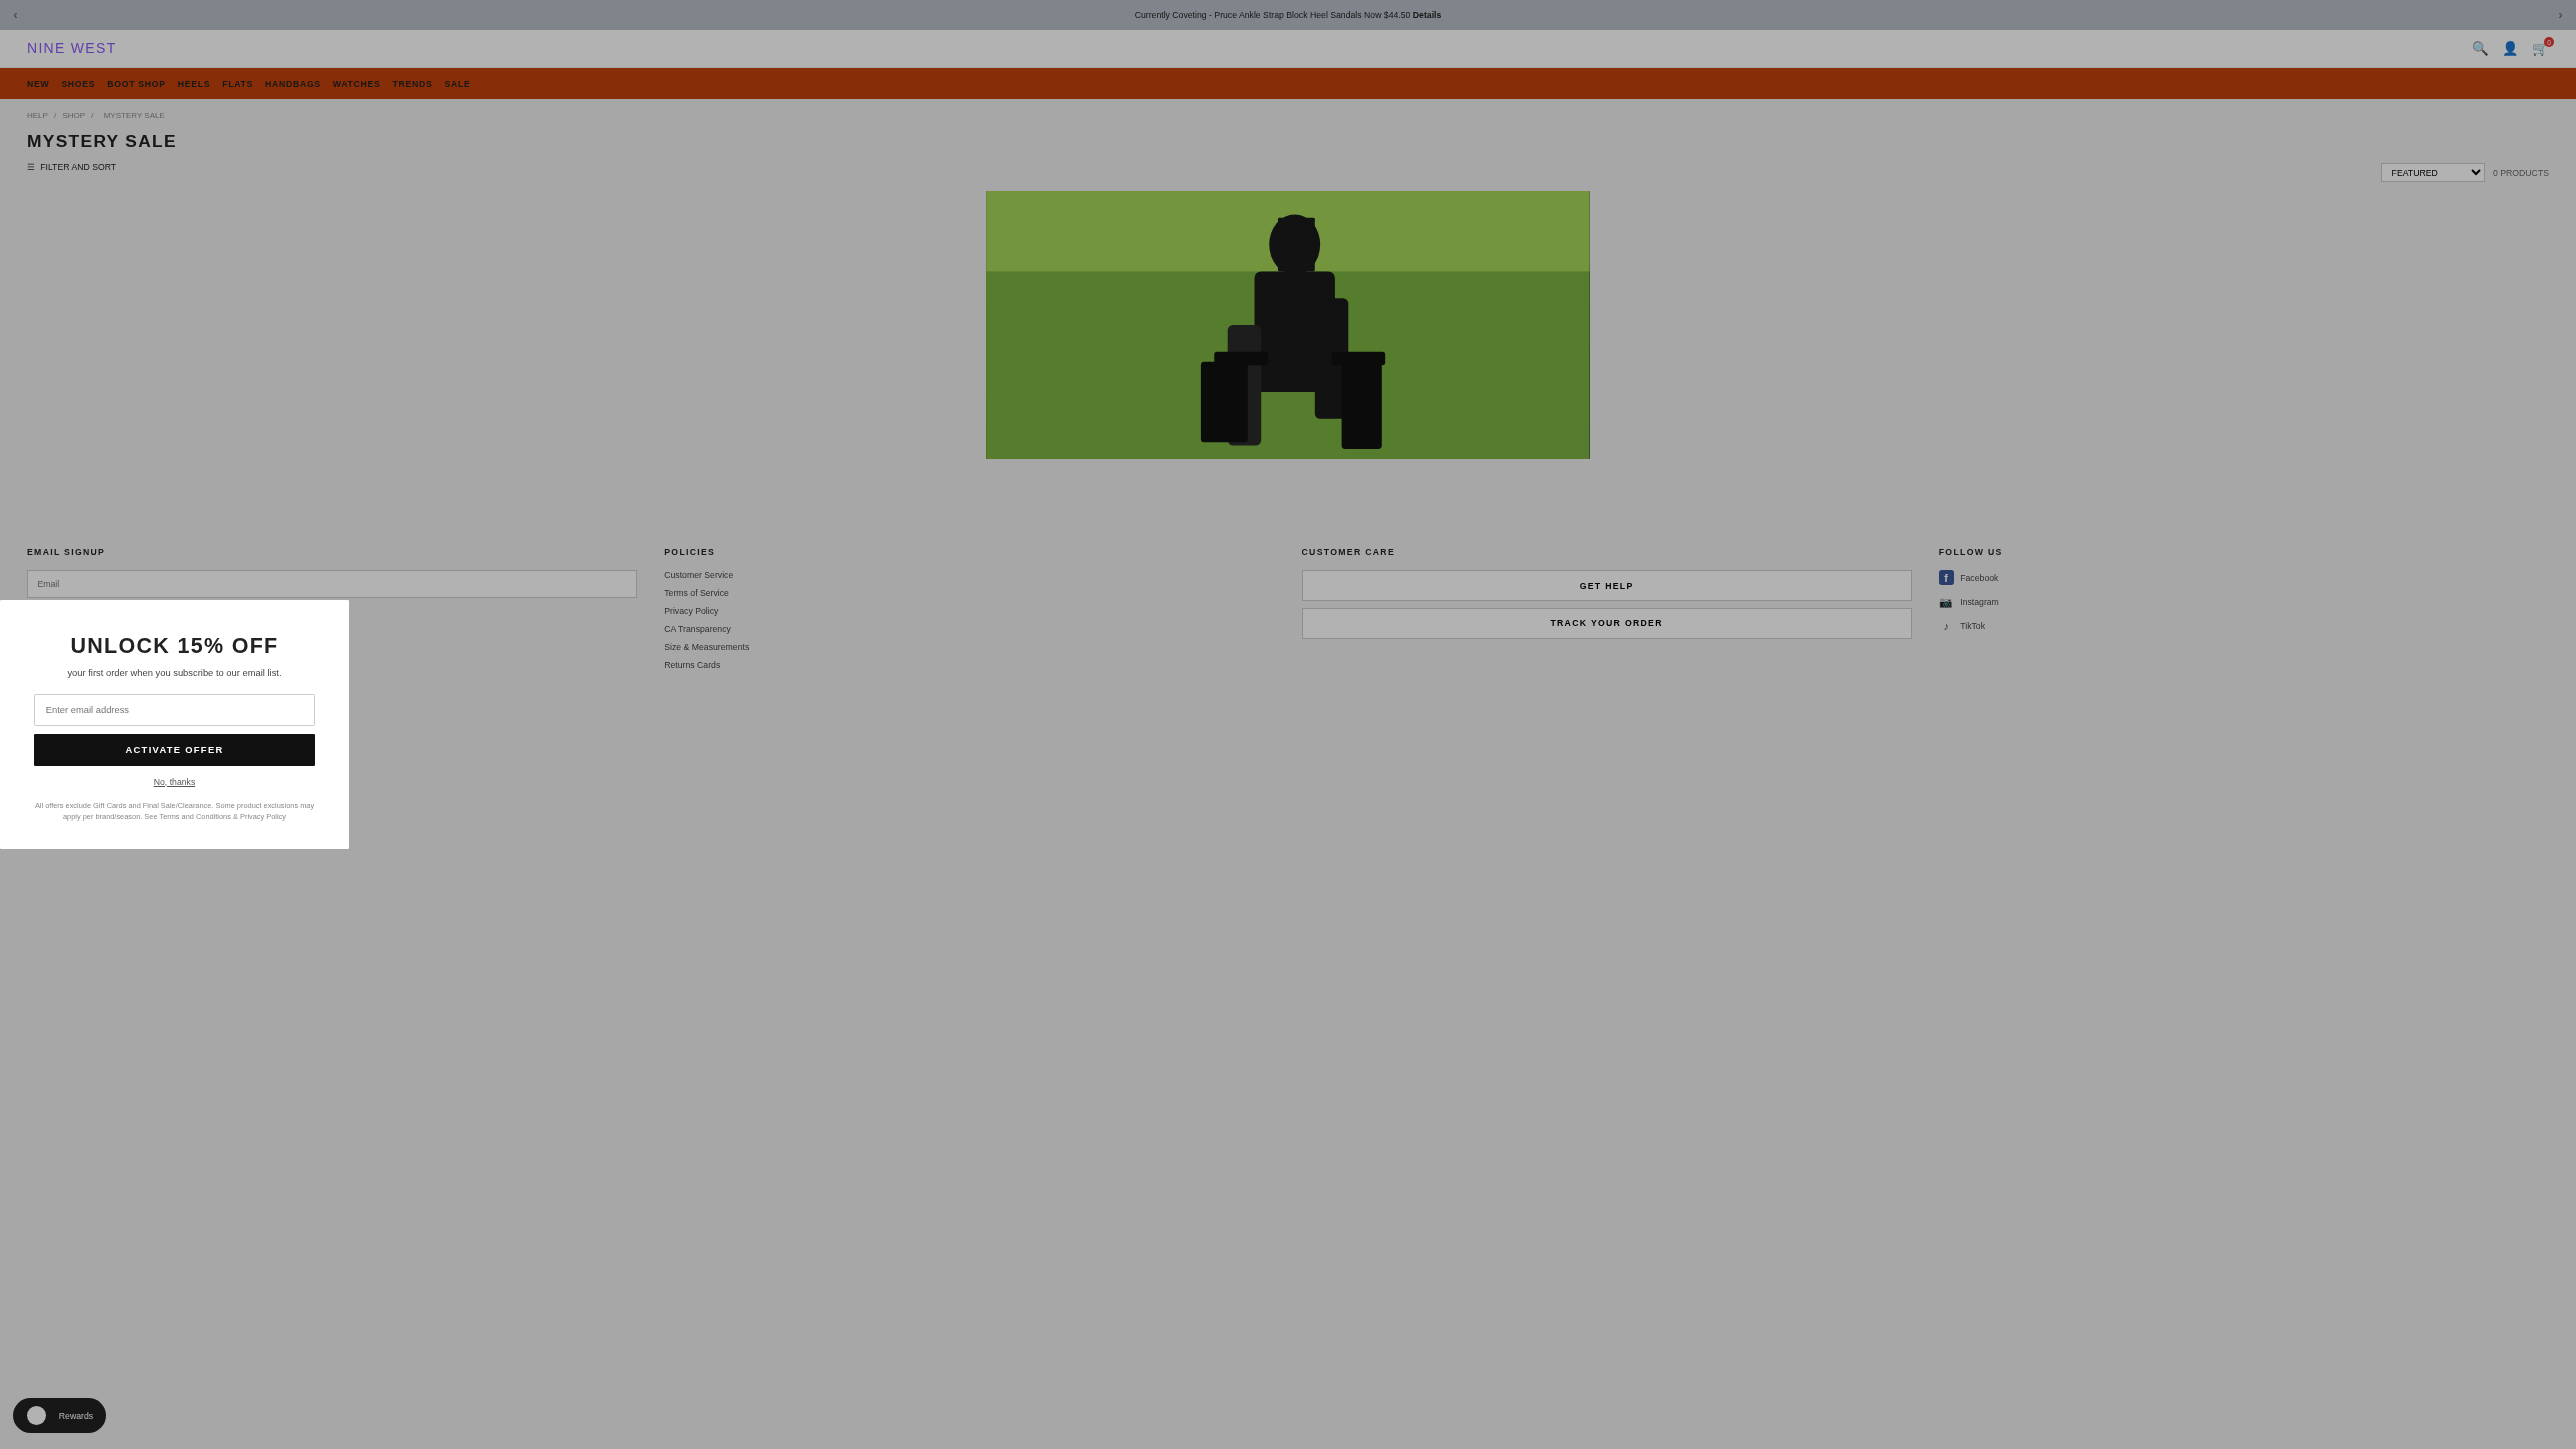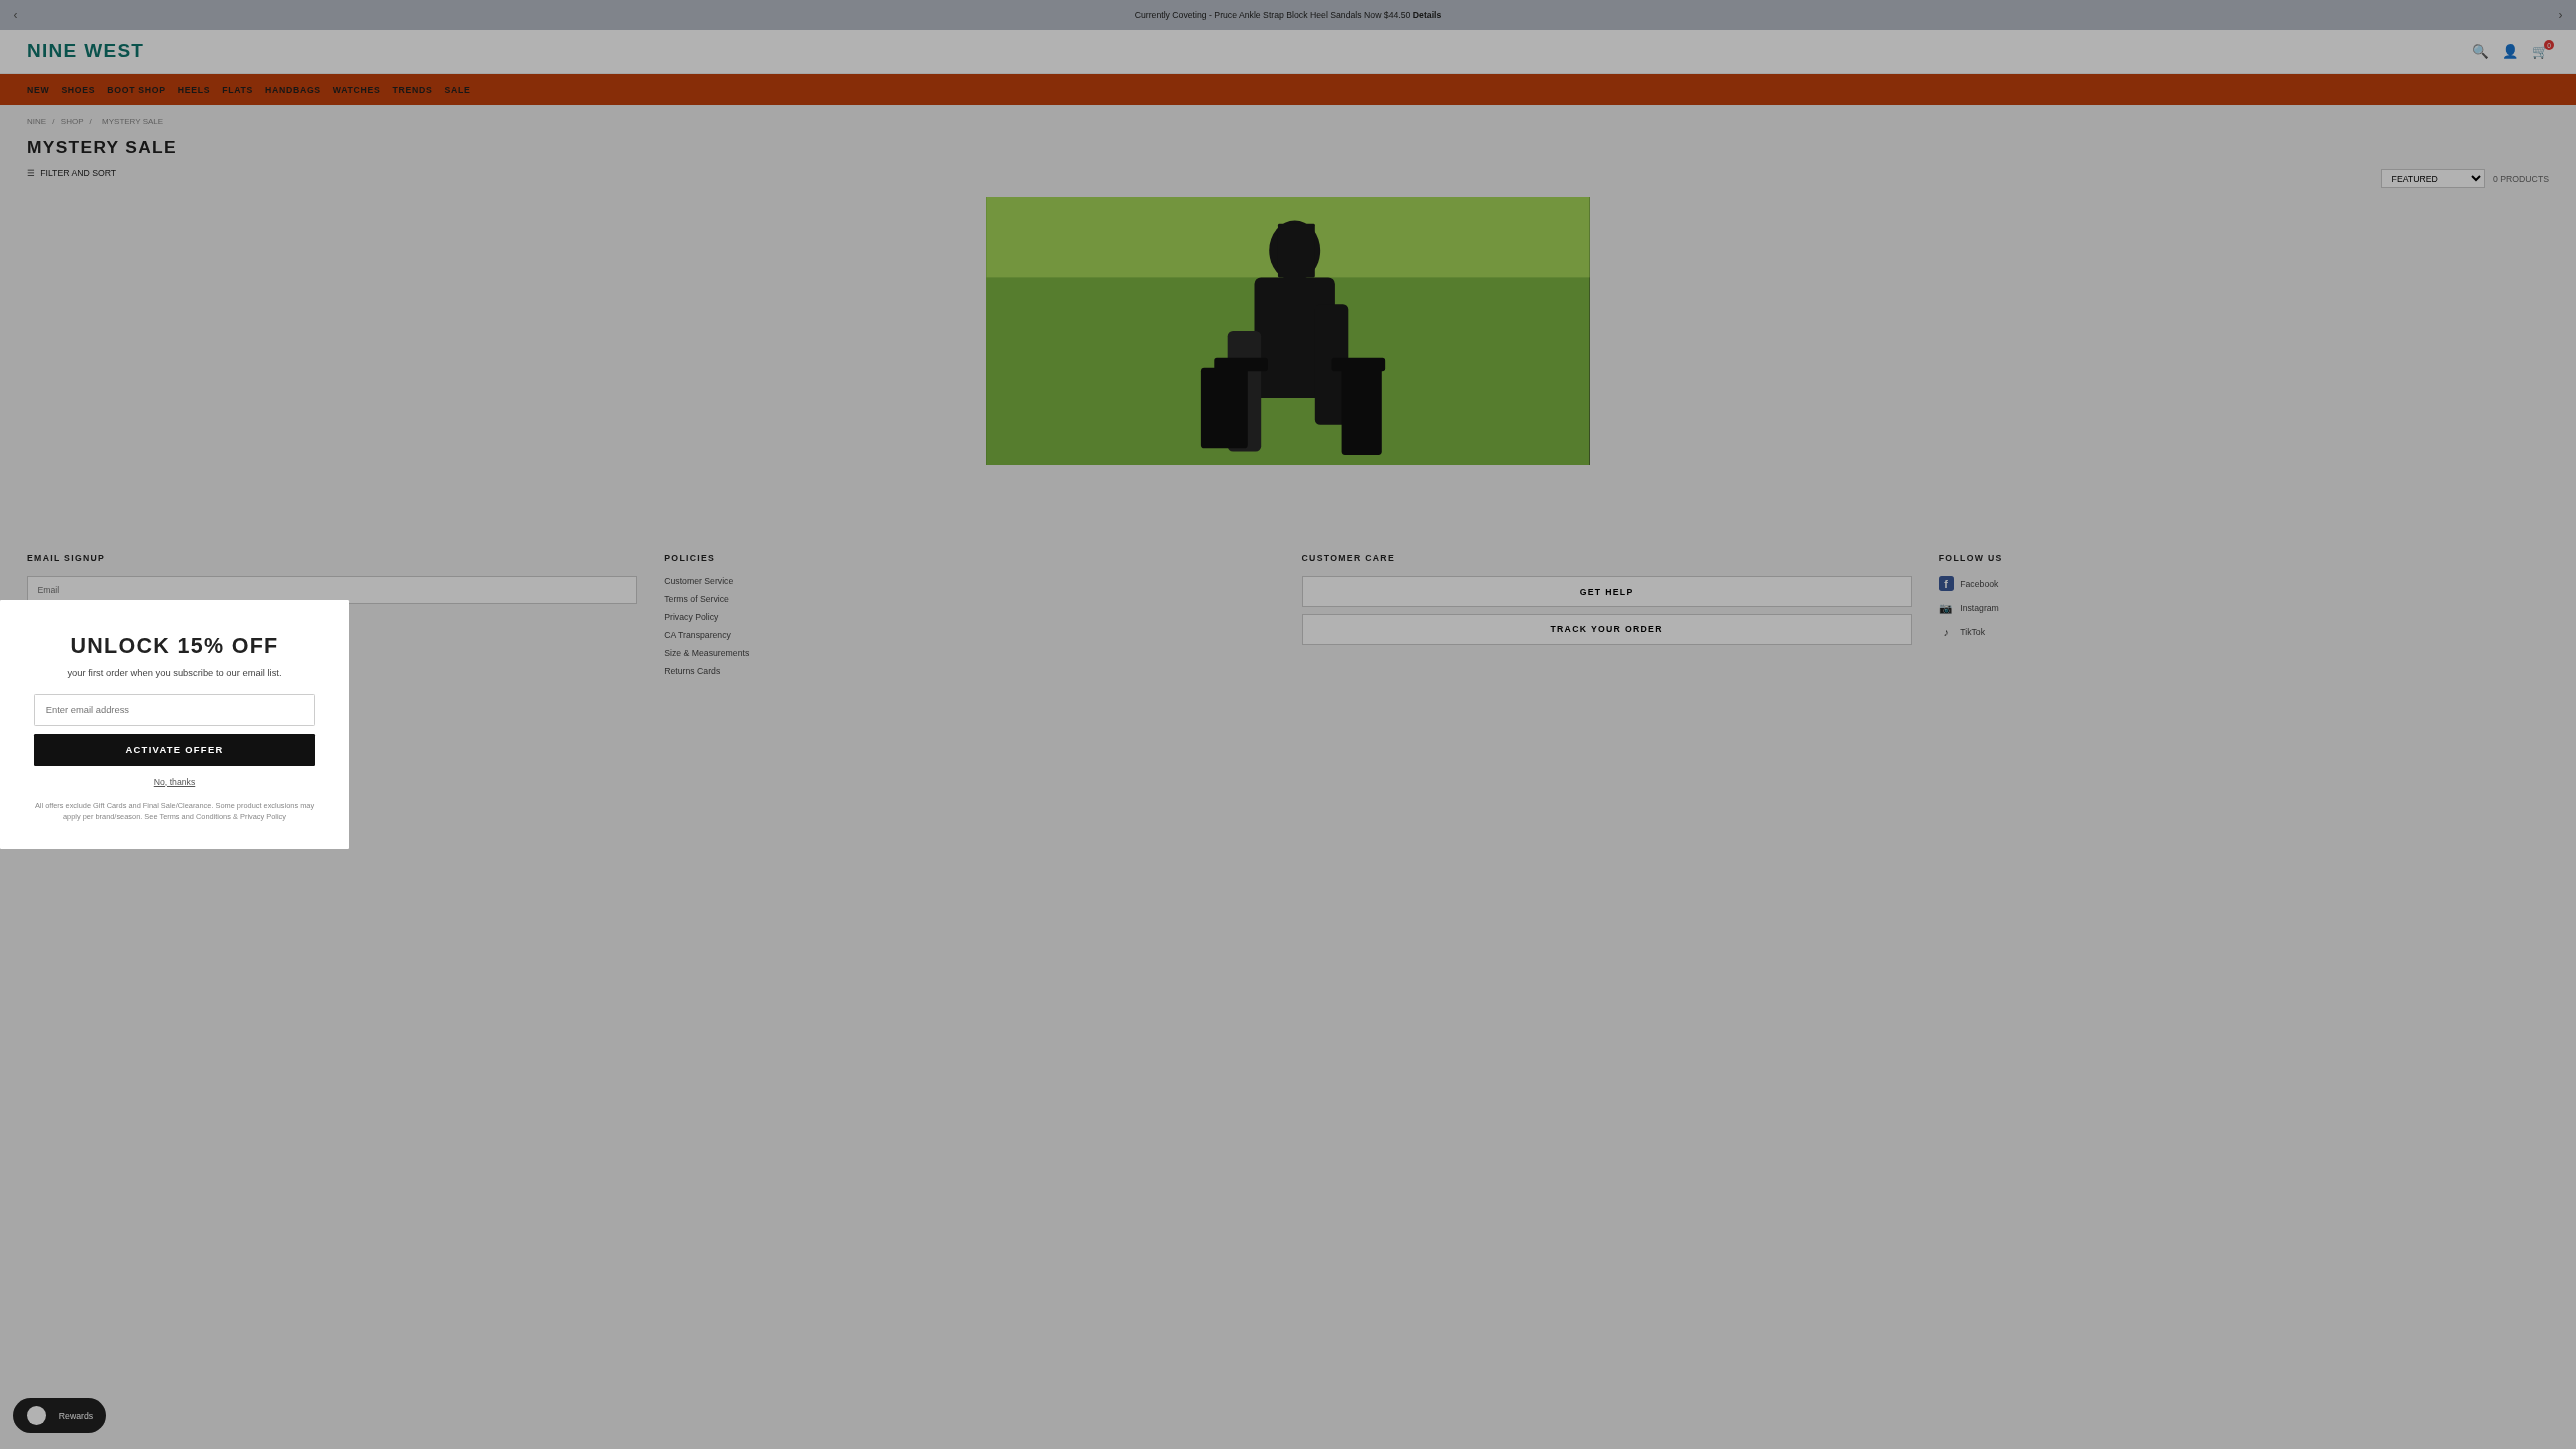--- a/index.html
+++ b/index.html
@@ -31,24 +31,24 @@
     
     .header {
       background: #fff;
       padding: 10.7px 27px;
       display: flex;
       align-items: center;
       justify-content: space-between;
       border-bottom: 0.7px solid #eee;
     }
     .logo {
-      font-size: 19px;
-      font-weight: bold;
-      letter-spacing: 1.3px;
-      color: #0f766e;
+      font-size: 14px;
+      font-weight: normal;
+      letter-spacing: 1.3px;
+      color: #8b5cf6;
       text-decoration: none;
     }
     .header-icons {
       display: flex;
       align-items: center;
       gap: 13.4px;
     }
     .header-icon-btn {
       background: none;
       border: none;
@@ -354,21 +354,21 @@
   <a class="nav-item">BOOT SHOP</a>
   <a class="nav-item">HEELS</a>
   <a class="nav-item">FLATS</a>
   <a class="nav-item">HANDBAGS</a>
   <a class="nav-item">WATCHES</a>
   <a class="nav-item">TRENDS</a>
   <a class="nav-item">SALE</a>
 </nav>
 
 <div class="breadcrumb">
-  <a>NINE</a>
+  <a>HELP</a>
   <span>/</span>
   <a>SHOP</a>
   <span>/</span>
   <span>MYSTERY SALE</span>
 </div>
 
 <div class="page-content">
   <h1 class="page-title">MYSTERY SALE</h1>
 
   <div style="display:flex; justify-content:space-between; align-items:center; margin-bottom:8px;">

